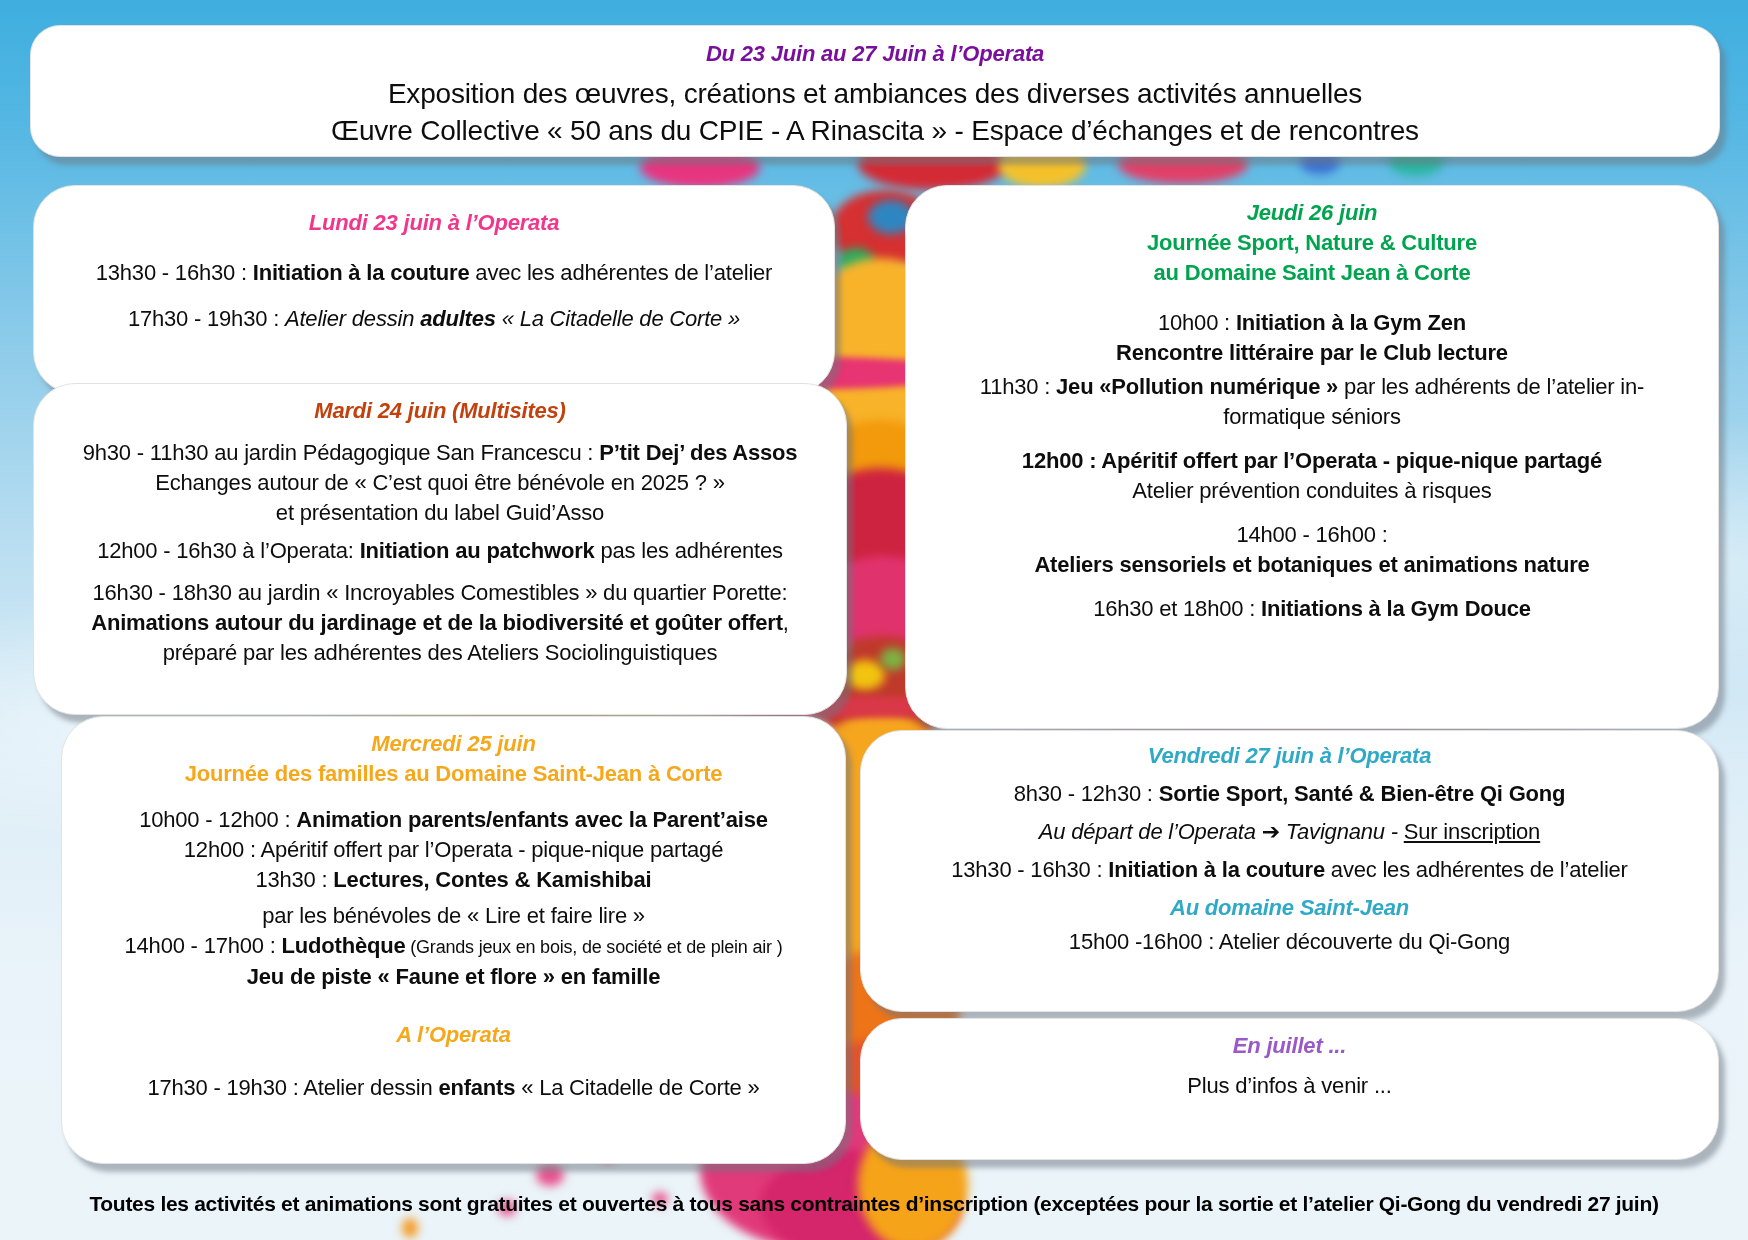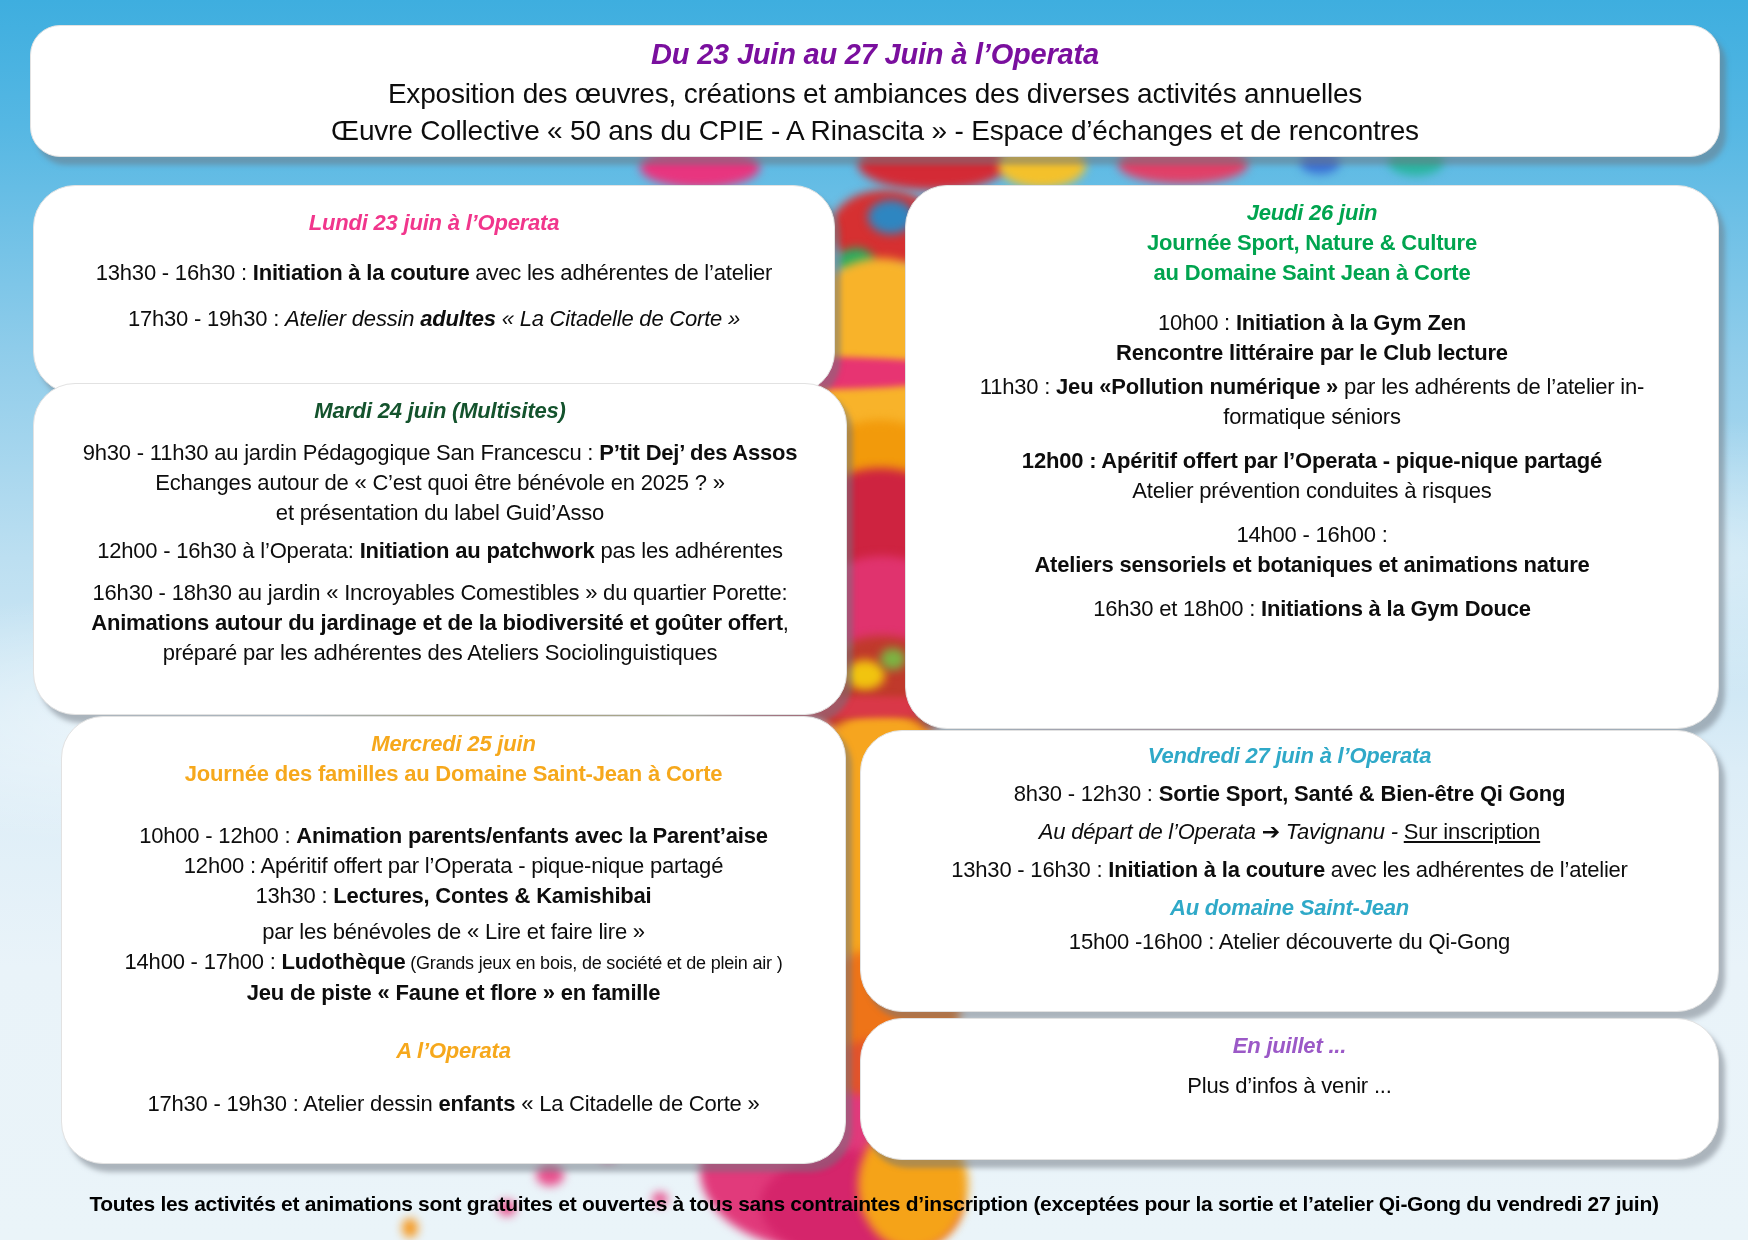--- a/index.html
+++ b/index.html
@@ -22,34 +22,34 @@
   .day-title{font-style:italic;font-weight:bold;font-size:32px;line-height:40px;letter-spacing:-0.5px;}
   .sub-title{font-weight:bold;font-size:26px;line-height:30px;letter-spacing:-0.3px;}
   .mini-title{font-style:italic;font-weight:bold;font-size:28px;line-height:34px;}
   .b{font-weight:bold;}
   .i{font-style:italic;}
   .bi{font-weight:bold;font-style:italic;}
   .u{text-decoration:underline;}
   .small{font-size:18px;}
   
   #header-card{left:30px;top:25px;width:1688px;height:120px;border-radius:30px;padding-top:10px;}
-  #header-card .day-title{font-size:29px;line-height:36px;}
+  #header-card .day-title{font-size:22px;line-height:36px;}
   #header-card p.sub{font-size:28px;line-height:30px;margin-top:7px;}
   
   #monday-card{left:33px;top:185px;width:800px;height:185px;padding-top:22px;}
   #monday-card .l1{margin-top:20px;}
   #monday-card .l2{margin-top:16px;}
   
   #tuesday-card{left:33px;top:383px;width:812px;height:318px;padding-top:12px;}
   #tuesday-card .g1{margin-top:12px;}
   #tuesday-card .g2{margin-top:8px;}
   #tuesday-card .g3{margin-top:12px;}
   
   #wednesday-card{left:61px;top:716px;width:783px;height:434px;padding-top:12px;}
-  #wednesday-card .l1{margin-top:32px;text-align:center;}
+  #wednesday-card .l1{margin-top:16px;text-align:center;}
   #wednesday-card .l4{margin-top:6px;}
   #wednesday-card .sub2{margin-top:28px;}
   #wednesday-card .l7{margin-top:23px;}
   
   #thursday-card{left:905px;top:185px;width:812px;height:530px;padding-top:12px;}
   #thursday-card .sub-title{line-height:30px;}
   #thursday-card .l1{margin-top:20px;}
   #thursday-card .l3a{margin-top:4px;}
   #thursday-card .l4{margin-top:14px;}
   #thursday-card .l6{margin-top:14px;}
@@ -115,21 +115,21 @@
     <p class="sub">Œuvre Collective « 50 ans du CPIE - A Rinascita » - Espace d’échanges et de rencontres</p>
   </section>
 
   <section class="card" id="monday-card">
     <p class="day-title" style="color:#F1368C;">Lundi 23 juin à l’Operata</p>
     <p class="l1"><span>13h30 - 16h30 : </span><span class="b">Initiation à la couture</span><span> avec les adhérentes de l’atelier</span></p>
     <p class="l2"><span>17h30 - 19h30 : </span><span class="i">Atelier dessin </span><span class="bi">adultes</span><span class="i"> « La Citadelle de Corte »</span></p>
   </section>
 
   <section class="card" id="tuesday-card">
-    <p class="day-title" style="color:#14532d;">Mardi 24 juin (Multisites)</p>
+    <p class="day-title" style="color:#c2410c;">Mardi 24 juin (Multisites)</p>
     <p class="g1"><span>9h30 - 11h30 au jardin Pédagogique San Francescu : </span><span class="b">P’tit Dej’ des Assos</span></p>
     <p>Echanges autour de « C’est quoi être bénévole en 2025 ? »</p>
     <p>et présentation du label Guid’Asso</p>
     <p class="g2"><span>12h00 - 16h30 à l’Operata: </span><span class="b">Initiation au patchwork</span><span> pas les adhérentes</span></p>
     <p class="g3">16h30 - 18h30 au jardin « Incroyables Comestibles » du quartier Porette:</p>
     <p><span class="b">Animations autour du jardinage et de la biodiversité et goûter offert</span><span>,</span></p>
     <p>préparé par les adhérentes des Ateliers Sociolinguistiques</p>
   </section>
 
   <section class="card" id="wednesday-card">

